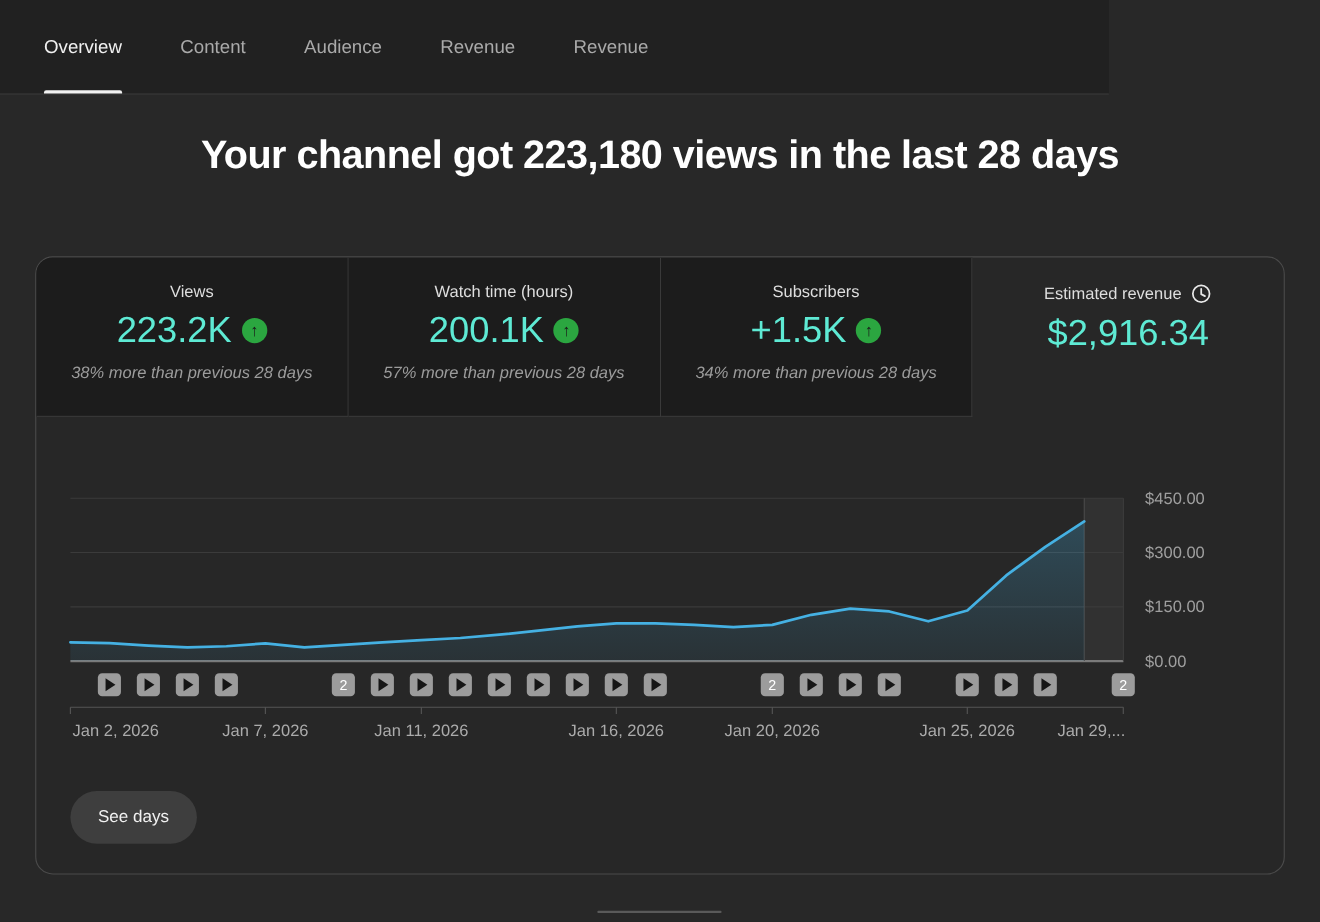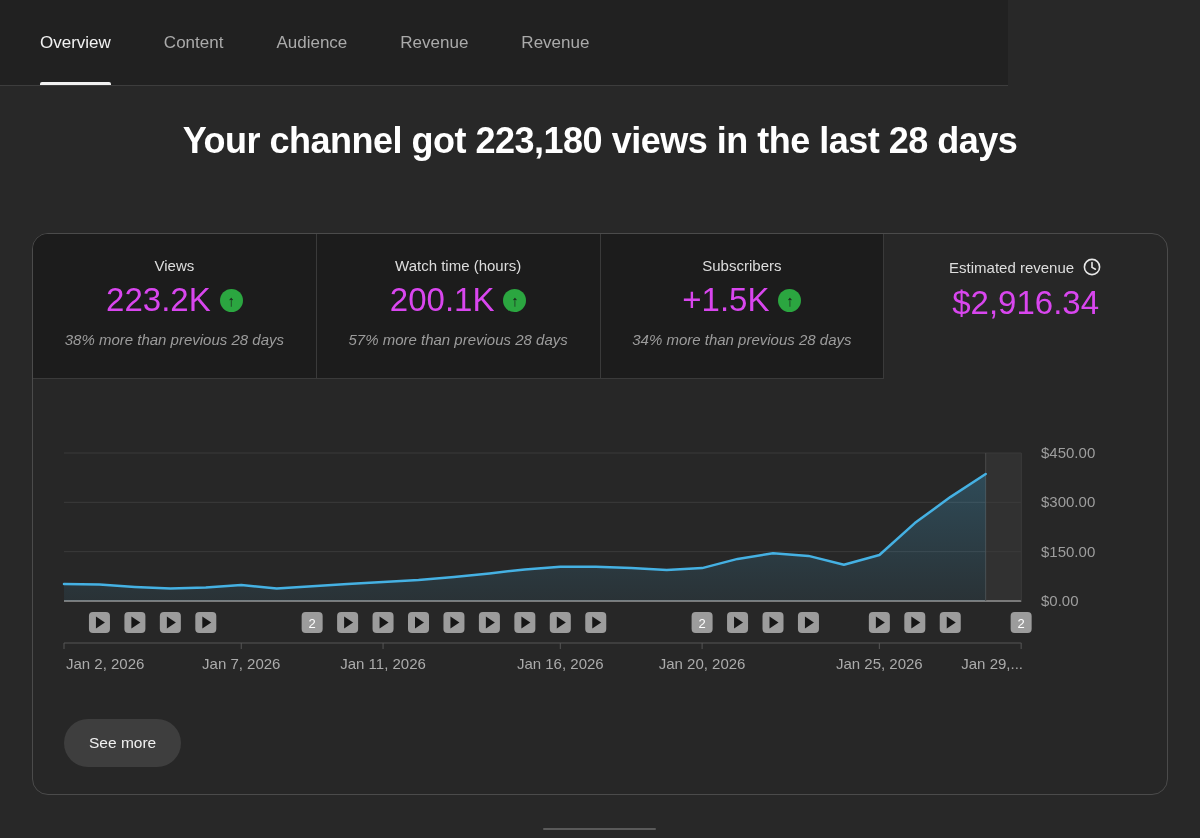--- a/index.html
+++ b/index.html
@@ -28,21 +28,21 @@
           overflow:hidden; }
 
   .metric-row { display:flex; height:145px; }
   .metric-tab { flex:1 1 0; background:#1c1c1c; border-right:1px solid #3a3a3a;
                 border-bottom:1px solid #3a3a3a; display:flex; flex-direction:column;
                 align-items:center; padding-top:23px; cursor:pointer; }
   .metric-tab.selected { background:transparent; border-bottom:none; border-right:none; }
   .metric-label-row { display:flex; align-items:center; gap:8px; }
   .metric-label { font-size:15px; color:#dedede; }
   .metric-value-row { display:flex; align-items:center; gap:9px; margin-top:7px; }
-  .metric-value { font-size:33px; color:#d946ef; }
+  .metric-value { font-size:33px; color:#5eead4; }
   .trend-up { width:23px; height:23px; border-radius:50%; background:#2ba640;
               display:flex; align-items:center; justify-content:center;
               color:#1a1a1a; font-size:15px; font-weight:700; line-height:1; }
   .metric-sub { margin-top:12px; font-size:15px; font-style:italic; color:#9c9c9c; }
   .clock svg { display:block; }
 
   
   .chart-wrap { position:relative; width:1134px; height:322px; }
   .chart-wrap svg { display:block; }
   svg text { font-family:"Liberation Sans", sans-serif; }
@@ -233,16 +233,16 @@
         <text x="33" y="290" text-anchor="start" fill="#ababab" font-size="15">Jan 2, 2026</text>
         <text x="208.25" y="290" text-anchor="middle" fill="#ababab" font-size="15">Jan 7, 2026</text>
         <text x="350.05" y="290" text-anchor="middle" fill="#ababab" font-size="15">Jan 11, 2026</text>
         <text x="527.3000000000001" y="290" text-anchor="middle" fill="#ababab" font-size="15">Jan 16, 2026</text>
         <text x="669.1" y="290" text-anchor="middle" fill="#ababab" font-size="15">Jan 20, 2026</text>
         <text x="846.35" y="290" text-anchor="middle" fill="#ababab" font-size="15">Jan 25, 2026</text>
         <text x="990" y="290" text-anchor="end" fill="#ababab" font-size="15">Jan 29,...</text>
       </svg>
   </div>
 
-  <button class="see-more">See more</button>
+  <button class="see-more">See days</button>
 </section>
 
 <div class="next-card-edge"></div>
 
 </body></html>

